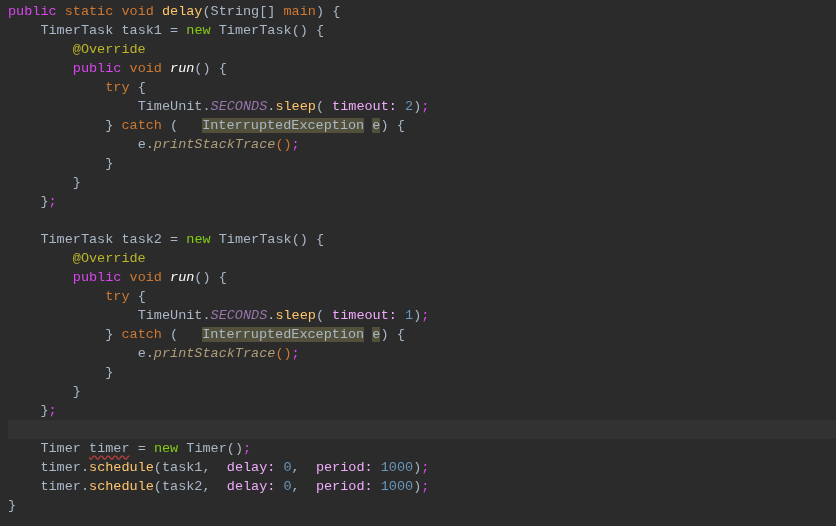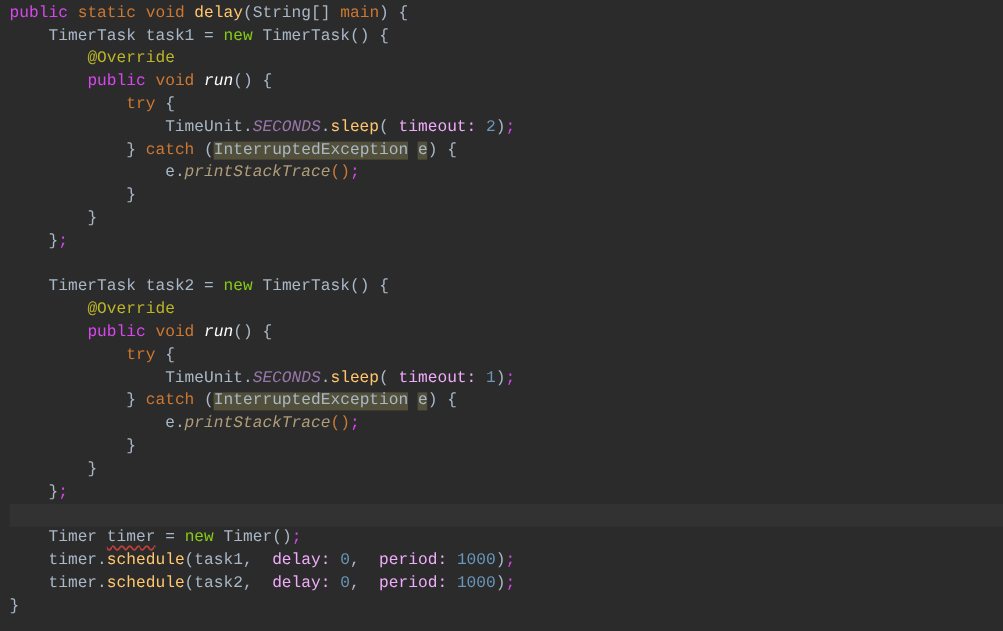--- a/index.html
+++ b/index.html
@@ -31,21 +31,21 @@
     .kw-main { color: #ffc66d; }
     .kw-run { color: #ffffff; font-style: italic; }
     .kw-schedule { color: #ffc66d; }
     .kw-pst { color: #b09d79; font-style: italic; }
     .kw-seconds { color: #9876aa; font-style: italic; text-align: center; }
     .type { color: #a9b7c6; }
     .paren { color: #a9b7c6; }
     .open-p { color: #cc7832; }
     .brace { color: #a9b7c6; }
     .override { color: #bbb529; }
-    .intex { color: #a9b7c6; background: #52503a; }
+    .intex { color: #a9b7c6; background: #52503a; margin-left: 24px; }
     .exvar { color: #a9b7c6; background: #52503a; }
     .args { color: #cc7832; }
     .timeout { color: #f0abfc; }
     .num { color: #6897bb; }
     .timer-err { color: #a9b7c6; text-decoration: underline wavy #bc3f3c; text-underline-offset: 3px; }
     .sleep { color: #ffc66d; }
     .highlight-line { background-color: #323232; display: inline-block; width: 100%; }
   </style>
 </head>
 <body>

